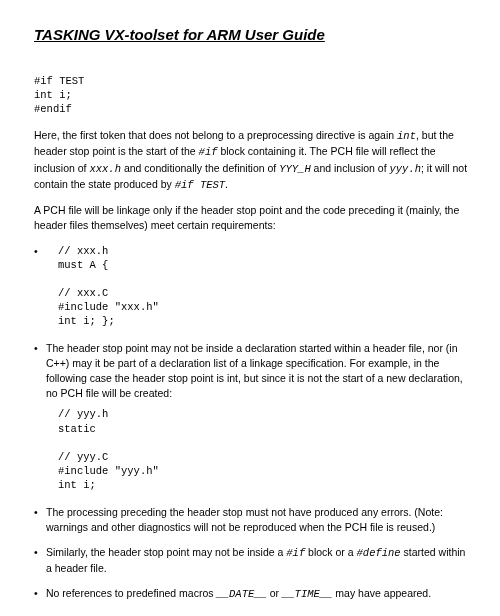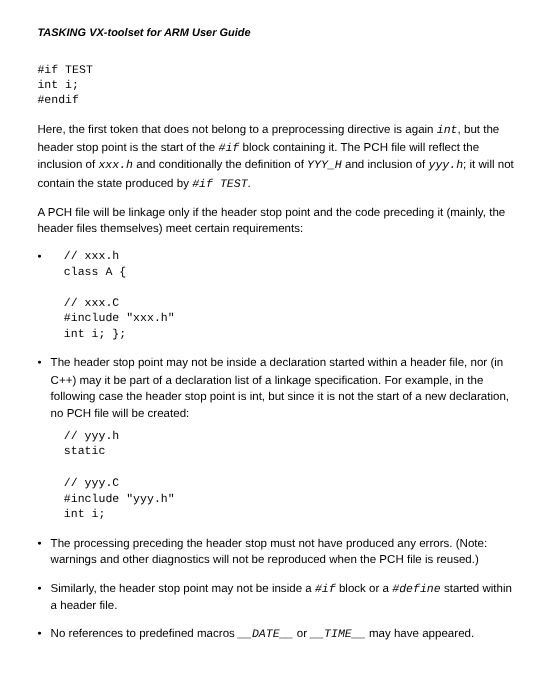--- a/index.html
+++ b/index.html
@@ -9,22 +9,23 @@
       color: #000;
       margin: 0;
       padding: 24px 32px 18px 34px;
       width: 500px;
       box-sizing: border-box;
       background: #fff;
     }
     .doc-title {
       font-weight: bold;
       font-style: italic;
-      font-size: 10px;
-      margin-bottom: 18px;
+      font-size: 15px;
+      margin-bottom: 28px;
+      text-decoration: underline;
     }
     .code-block {
       font-family: "Courier New", Courier, monospace;
       font-size: 10.5px;
       white-space: pre;
       margin: 6px 0 12px 0;
       line-height: 1.35;
     }
     p {
       margin: 0 0 10px 0;
@@ -64,21 +65,21 @@
 
 <p>
   <span>Here, the first token that does not belong to a preprocessing directive is again </span><span class="mono">int</span><span>, but the header stop point is the start of the </span><span class="mono">#if</span><span> block containing it. The PCH file will reflect the inclusion of </span><span class="mono">xxx.h</span><span> and conditionally the definition of </span><span class="mono">YYY_H</span><span> and inclusion of </span><span class="mono">yyy.h</span><span>; it will not contain the state produced by </span><span class="mono">#if TEST</span><span>.</span>
 </p>
 
 <p>A PCH file will be linkage only if the header stop point and the code preceding it (mainly, the header files themselves) meet certain requirements:</p>
 
 <ul>
   <li>
     <div class="code-block inner-code">// xxx.h
-class A {
+must A {
 
 // xxx.C
 #include "xxx.h"
 int i; };</div>
   </li>
 
   <li>
     <span>The header stop point may not be inside a declaration started within a header file, nor (in C++) may it be part of a declaration list of a linkage specification. For example, in the following case the header stop point is int, but since it is not the start of a new declaration, no PCH file will be created:</span>
     <div class="code-block inner-code">// yyy.h
 static

